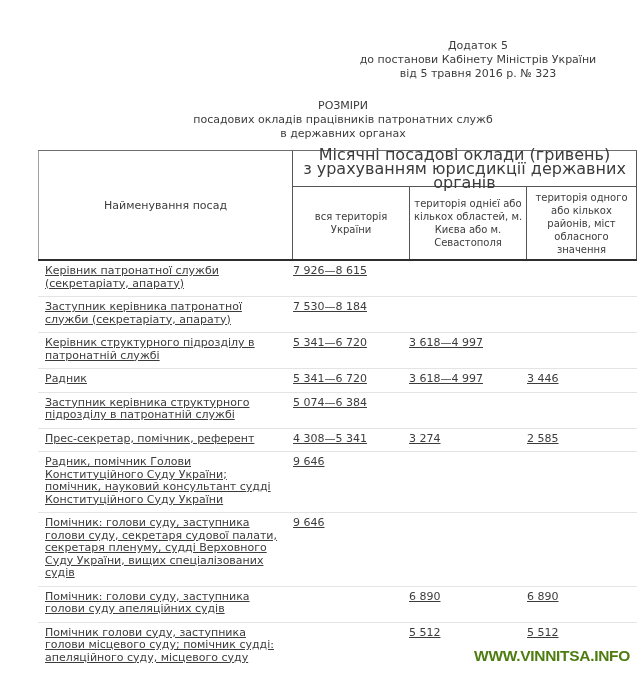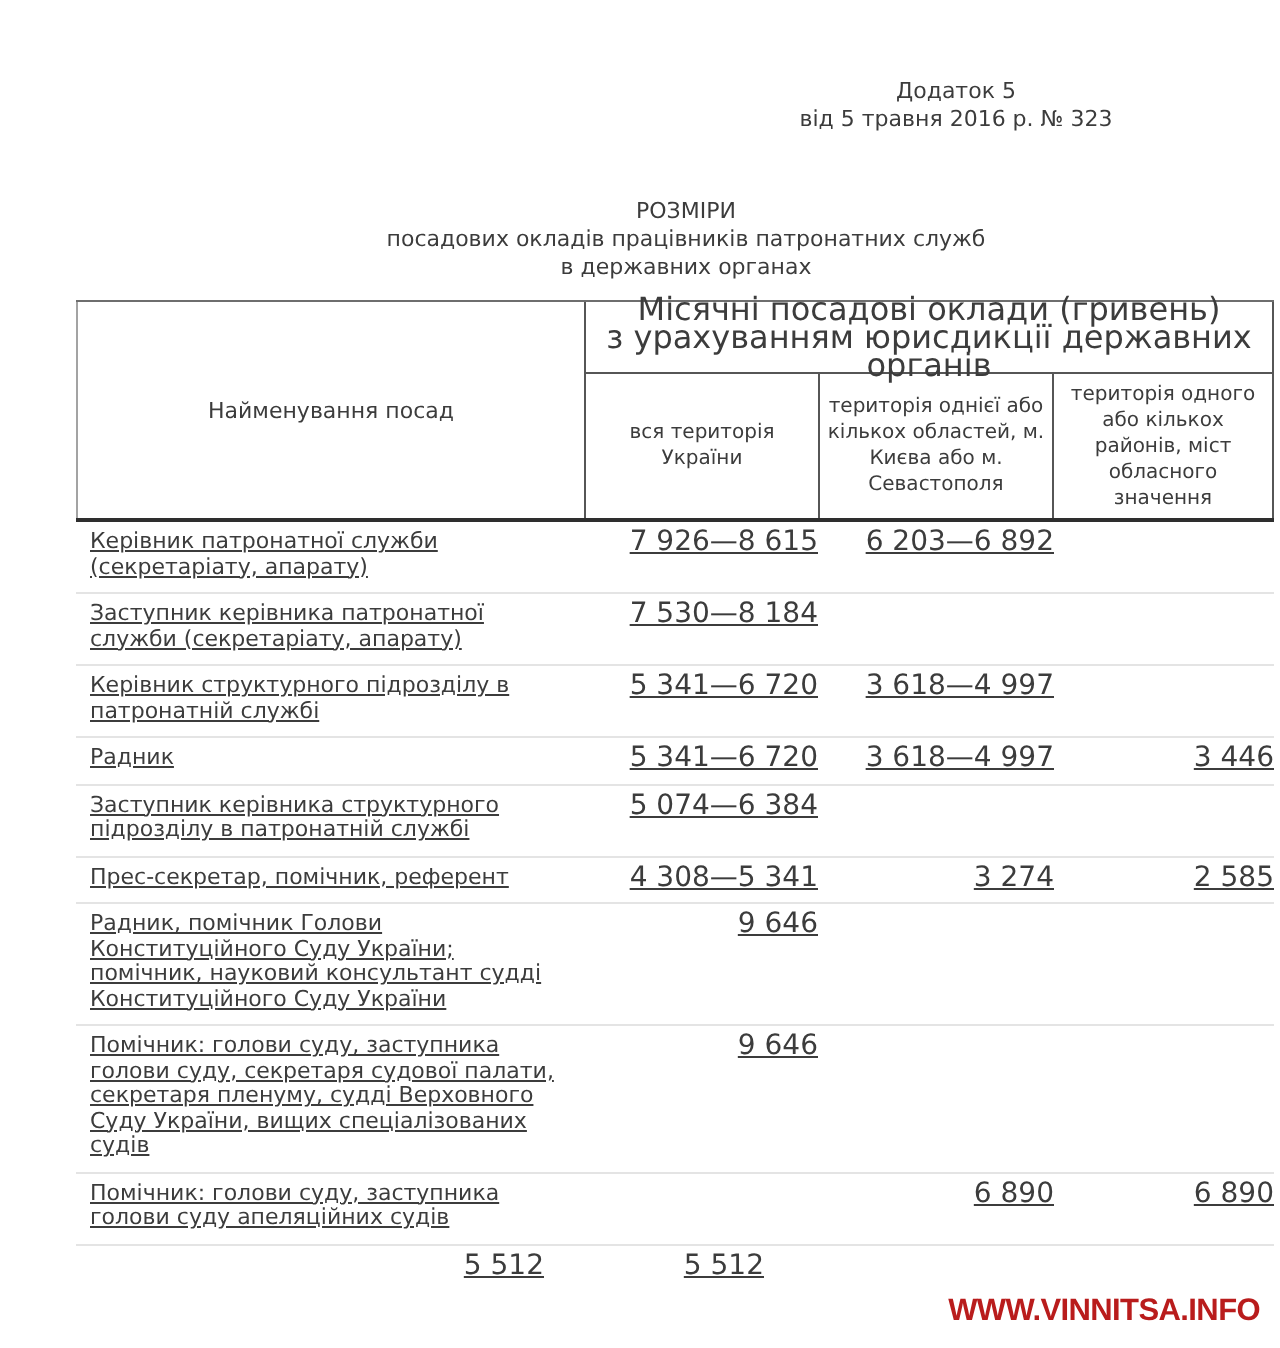--- a/index.html
+++ b/index.html
@@ -40,38 +40,39 @@
   .th-c3 { width:118px; border-left:1px solid #565656; border-right:1px solid #565656; }
   .th-c4 { flex:1; }
   .tbody .tr { display:flex; padding:3px 0 6px;text-decoration:underline; }
   .tbody .tr + .tr { border-top:1px solid #e4e4e4; }
   .td-pos {
     width:255px; box-sizing:border-box; padding:1px 8px 0 7px;
     font-size:11px; line-height:12.5px;
   }
   .td-num {
     box-sizing:border-box; padding-top:1px;
-    font-size:14px; line-height:12.5px; text-align:right;
+    font-size:11px; line-height:12.5px; text-align:left;
   }
   .td-c2 { width:116px; }
   .td-c3 { width:118px; }
   .td-c4 { width:110px; }
   .watermark {
     position:absolute; right:10px; top:647px;
     font-family:"Liberation Sans", sans-serif; font-weight:bold;
     font-size:15.5px; letter-spacing:-0.3px;
   }
 </style>
 </head>
 <body>
 
 <div class="page">
 
   <div class="appendix">
     <div>Додаток 5</div>
+    <div>до постанови Кабінету Міністрів України</div>
     <div>від 5 травня 2016 р. № 323</div>
   </div>
 
   <div class="doc-title">
     <div>РОЗМІРИ</div>
     <div>посадових окладів працівників патронатних служб</div>
     <div>в державних органах</div>
   </div>
 
   <div class="table">
@@ -87,21 +88,20 @@
           <div class="th-cell th-c3">територія однієї або кількох областей, м. Києва або м. Севастополя</div>
           <div class="th-cell th-c4">територія одного або кількох районів, міст обласного значення</div>
         </div>
       </div>
     </div>
 
     <div class="tbody">
       <div class="tr">
         <div class="td-pos">Керівник патронатної служби (секретаріату, апарату)</div>
         <div class="td-num td-c2">7 926—8 615</div>
-        <div class="td-num td-c3">6 203—6 892</div>
       </div>
       <div class="tr">
         <div class="td-pos">Заступник керівника патронатної служби (секретаріату, апарату)</div>
         <div class="td-num td-c2">7 530—8 184</div>
         <div class="td-num td-c3"></div>
         <div class="td-num td-c4"></div>
       </div>
       <div class="tr">
         <div class="td-pos">Керівник структурного підрозділу в патронатній службі</div>
         <div class="td-num td-c2">5 341—6 720</div>
@@ -138,22 +138,23 @@
         <div class="td-num td-c3"></div>
         <div class="td-num td-c4"></div>
       </div>
       <div class="tr">
         <div class="td-pos">Помічник: голови суду, заступника голови суду апеляційних судів</div>
         <div class="td-num td-c2"></div>
         <div class="td-num td-c3">6 890</div>
         <div class="td-num td-c4">6 890</div>
       </div>
       <div class="tr">
+        <div class="td-pos">Помічник голови суду, заступника голови місцевого суду; помічник судді: апеляційного суду, місцевого суду</div>
         <div class="td-num td-c2"></div>
         <div class="td-num td-c3">5 512</div>
         <div class="td-num td-c4">5 512</div>
       </div>
     </div>
   </div>
 
-  <div class="watermark" style="color: #b91c1c;">WWW.VINNITSA.INFO</div>
+  <div class="watermark" style="color: #4d7c0f;">WWW.VINNITSA.INFO</div>
 
 </div>
 
 </body></html>

